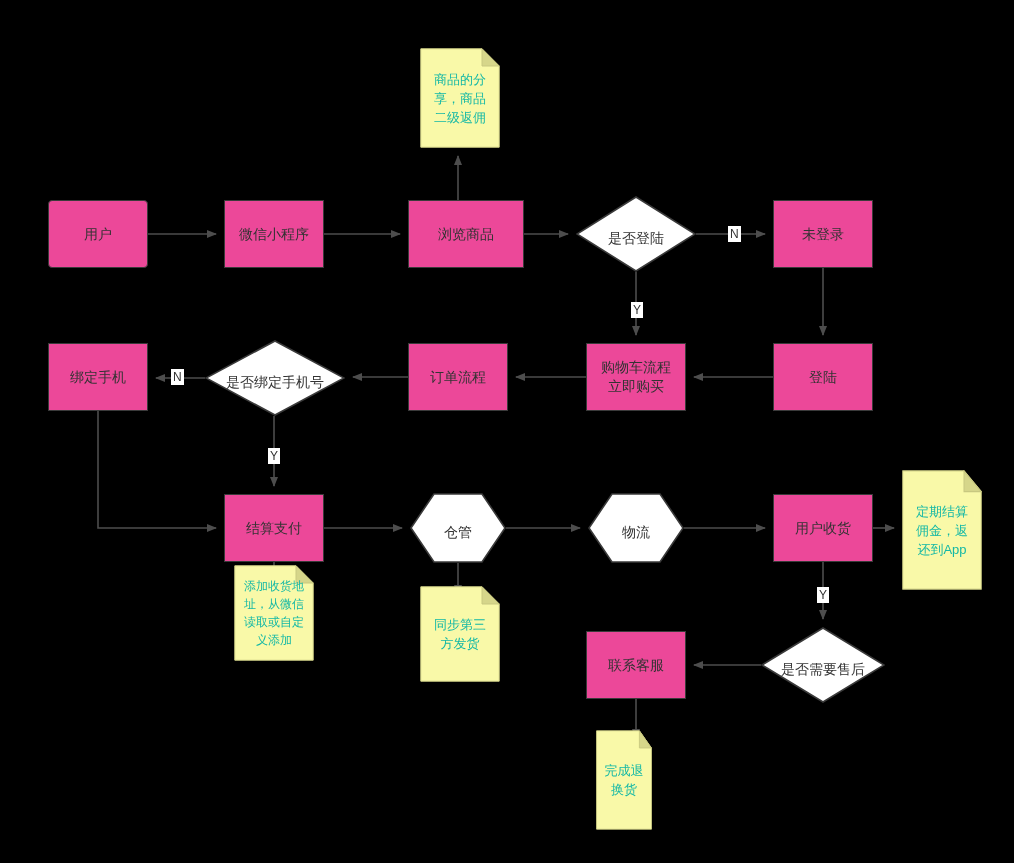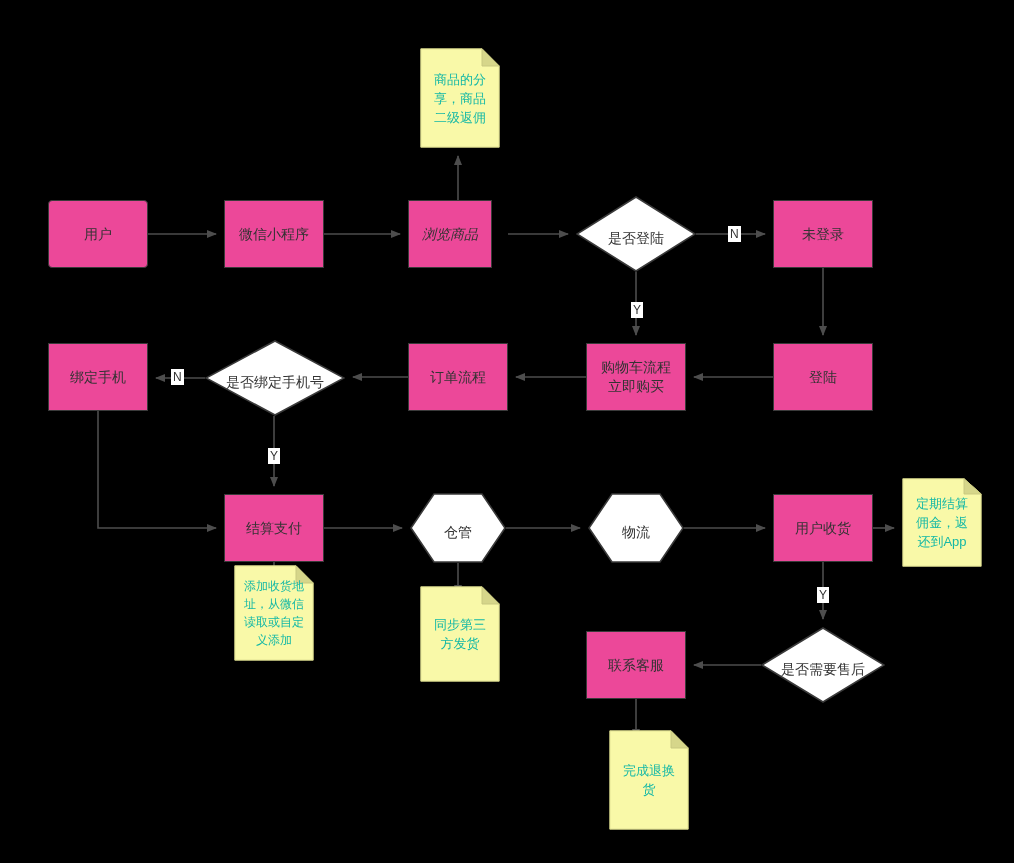--- a/index.html
+++ b/index.html
@@ -138,21 +138,21 @@
   </svg>
 
   <div class="node rect rounded" style="left:48px;top:200px;width:100px;height:68px;">
     <span>用户</span>
   </div>
 
   <div class="node rect" style="left:224px;top:200px;width:100px;height:68px;">
     <span>微信小程序</span>
   </div>
 
-  <div class="node rect" style="left:408px;top:200px;width:84px;height:68px;font-style:italic;">
+  <div class="node rect" style="left:408px;top:200px;width:116px;height:68px;">
     <span>浏览商品</span>
   </div>
 
   <div class="node shape" style="left:576px;top:196px;width:120px;height:76px;">
     <svg class="shape-svg" viewBox="0 0 120 76" preserveAspectRatio="none">
       <polygon points="60,1 119,38 60,75 1,38" fill="#ffffff" stroke="#3a3a3a" stroke-width="1.6"></polygon>
     </svg>
     <span class="shape-label">是否登陆</span>
   </div>
 
@@ -234,29 +234,29 @@
   </div>
 
   <div class="note" style="left:420px;top:586px;width:80px;height:96px;">
     <svg class="note-svg" viewBox="0 0 80 96" preserveAspectRatio="none">
       <path d="M0.8,0.8 L62,0.8 L79.2,18 L79.2,95.2 L0.8,95.2 z" fill="#f9f9a8" stroke="#d6d68a" stroke-width="1"></path>
       <path d="M62,0.8 L79.2,18 L62,18 z" fill="#d6d68a" stroke="#c8c880" stroke-width="1"></path>
     </svg>
     <span class="note-label">同步第三方发货</span>
   </div>
 
-  <div class="note" style="left:902px;top:470px;width:80px;height:89px;margin-top:8px;">
+  <div class="note" style="left:902px;top:470px;width:80px;height:120px;">
     <svg class="note-svg" viewBox="0 0 80 100" preserveAspectRatio="none">
       <path d="M0.8,0.8 L62,0.8 L79.2,18 L79.2,99.2 L0.8,99.2 z" fill="#f9f9a8" stroke="#d6d68a" stroke-width="1"></path>
       <path d="M62,0.8 L79.2,18 L62,18 z" fill="#d6d68a" stroke="#c8c880" stroke-width="1"></path>
     </svg>
     <span class="note-label">定期结算佣金，返还到App</span>
   </div>
 
-  <div class="note" style="left:609px;top:730px;width:80px;height:100px;">
+  <div class="note" style="left:596px;top:730px;width:56px;height:100px;">
     <svg class="note-svg" viewBox="0 0 80 100" preserveAspectRatio="none">
       <path d="M0.8,0.8 L62,0.8 L79.2,18 L79.2,99.2 L0.8,99.2 z" fill="#f9f9a8" stroke="#d6d68a" stroke-width="1"></path>
       <path d="M62,0.8 L79.2,18 L62,18 z" fill="#d6d68a" stroke="#c8c880" stroke-width="1"></path>
     </svg>
     <span class="note-label">完成退换货</span>
   </div>
 
   <div class="edge-label" style="left:728px;top:226px;">N</div>
   <div class="edge-label" style="left:631px;top:302px;">Y</div>
   <div class="edge-label" style="left:171px;top:369px;">N</div>

